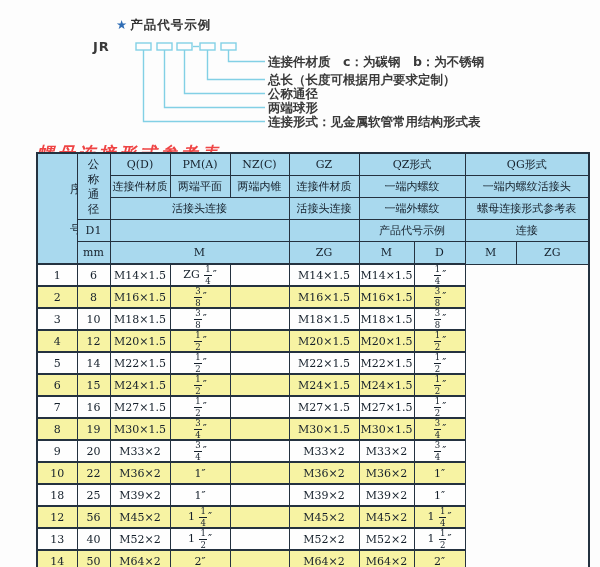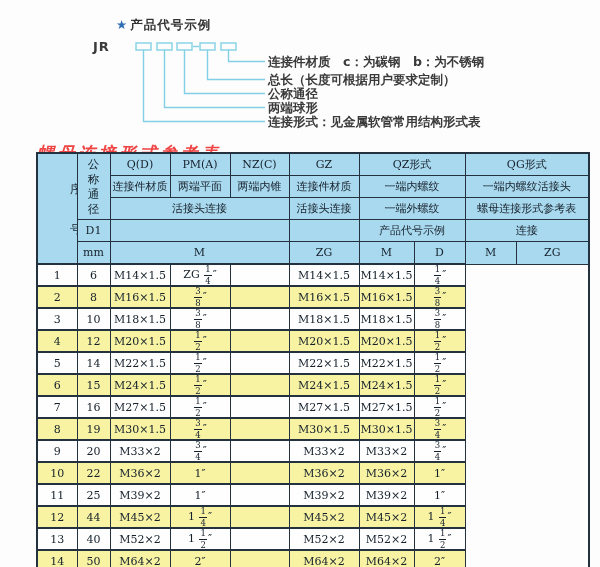--- a/index.html
+++ b/index.html
@@ -279,32 +279,32 @@
           <td>10</td>
           <td>22</td>
           <td>M36×2</td>
           <td class="fracable">1″</td>
           <td></td>
           <td>M36×2</td>
           <td>M36×2</td>
           <td class="fracable">1″</td>
         </tr>
         <tr>
-          <td>11</td>
+          <td>18</td>
           <td>25</td>
           <td>M39×2</td>
           <td class="fracable">1″</td>
           <td></td>
           <td>M39×2</td>
           <td>M39×2</td>
           <td class="fracable">1″</td>
         </tr>
         <tr class="alt">
           <td>12</td>
-          <td>44</td>
+          <td>56</td>
           <td>M45×2</td>
           <td class="fracable">1 <span class="fr">
               <span class="n">1</span>
               <span class="d">4</span>
             </span>″</td>
           <td></td>
           <td>M45×2</td>
           <td>M45×2</td>
           <td class="fracable">1 <span class="fr">
               <span class="n">1</span>

